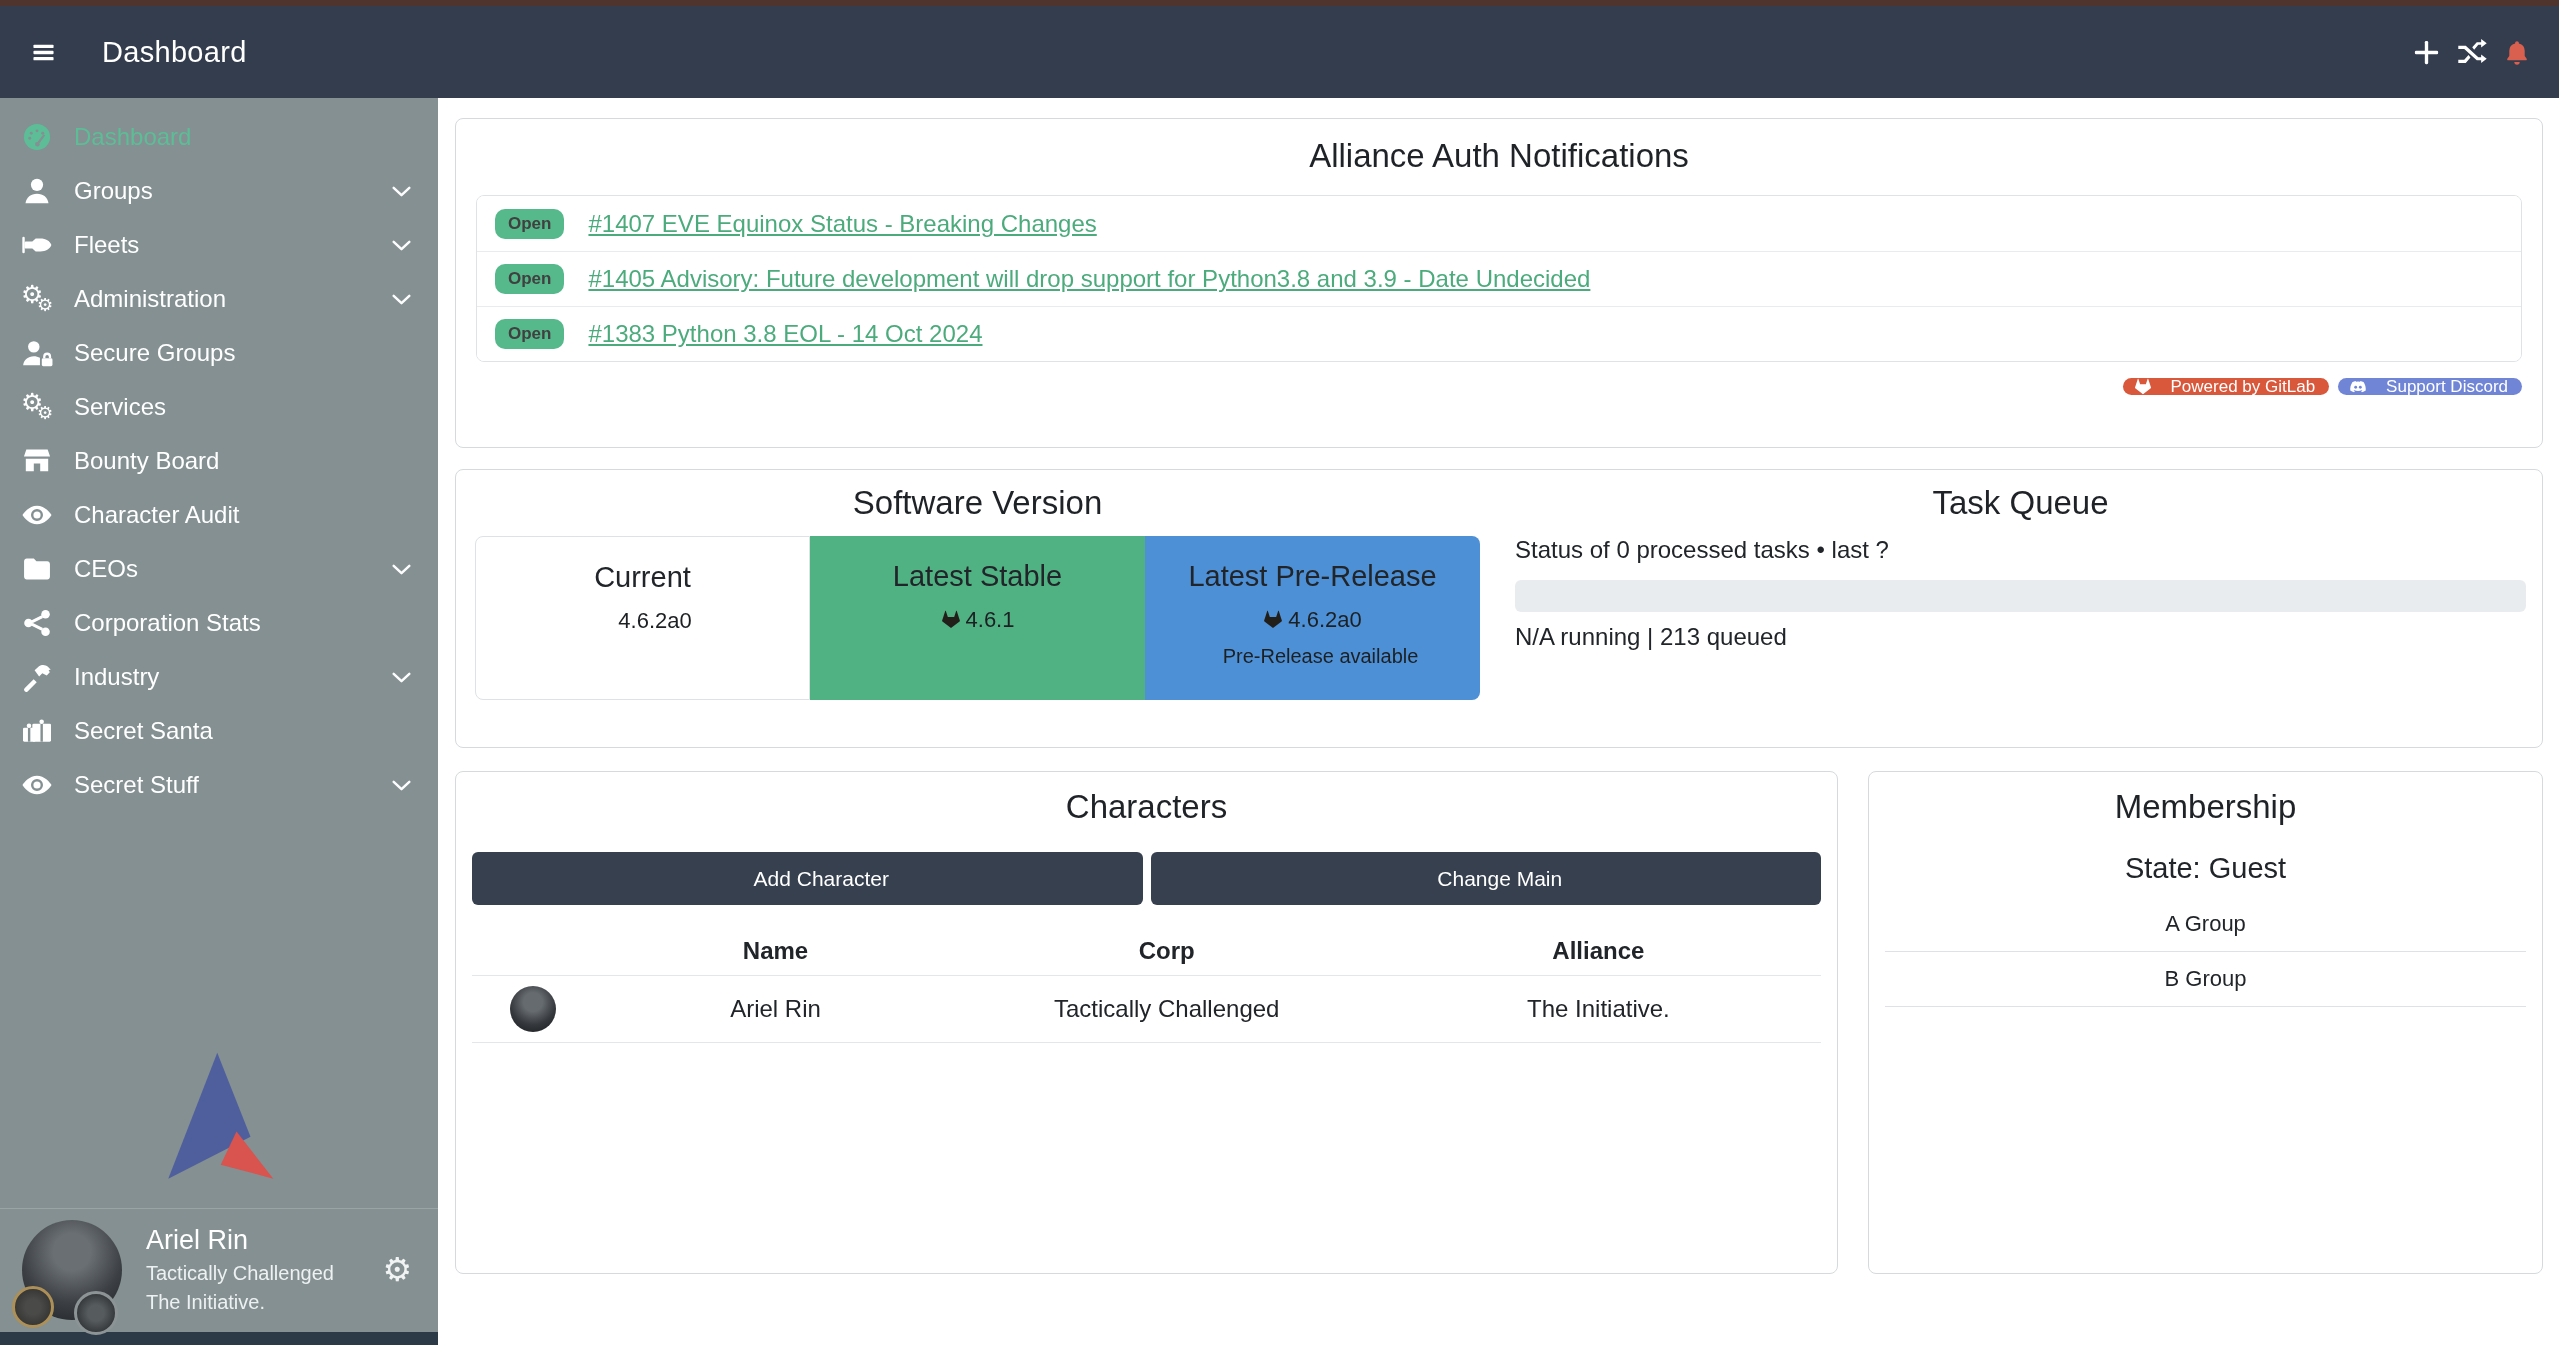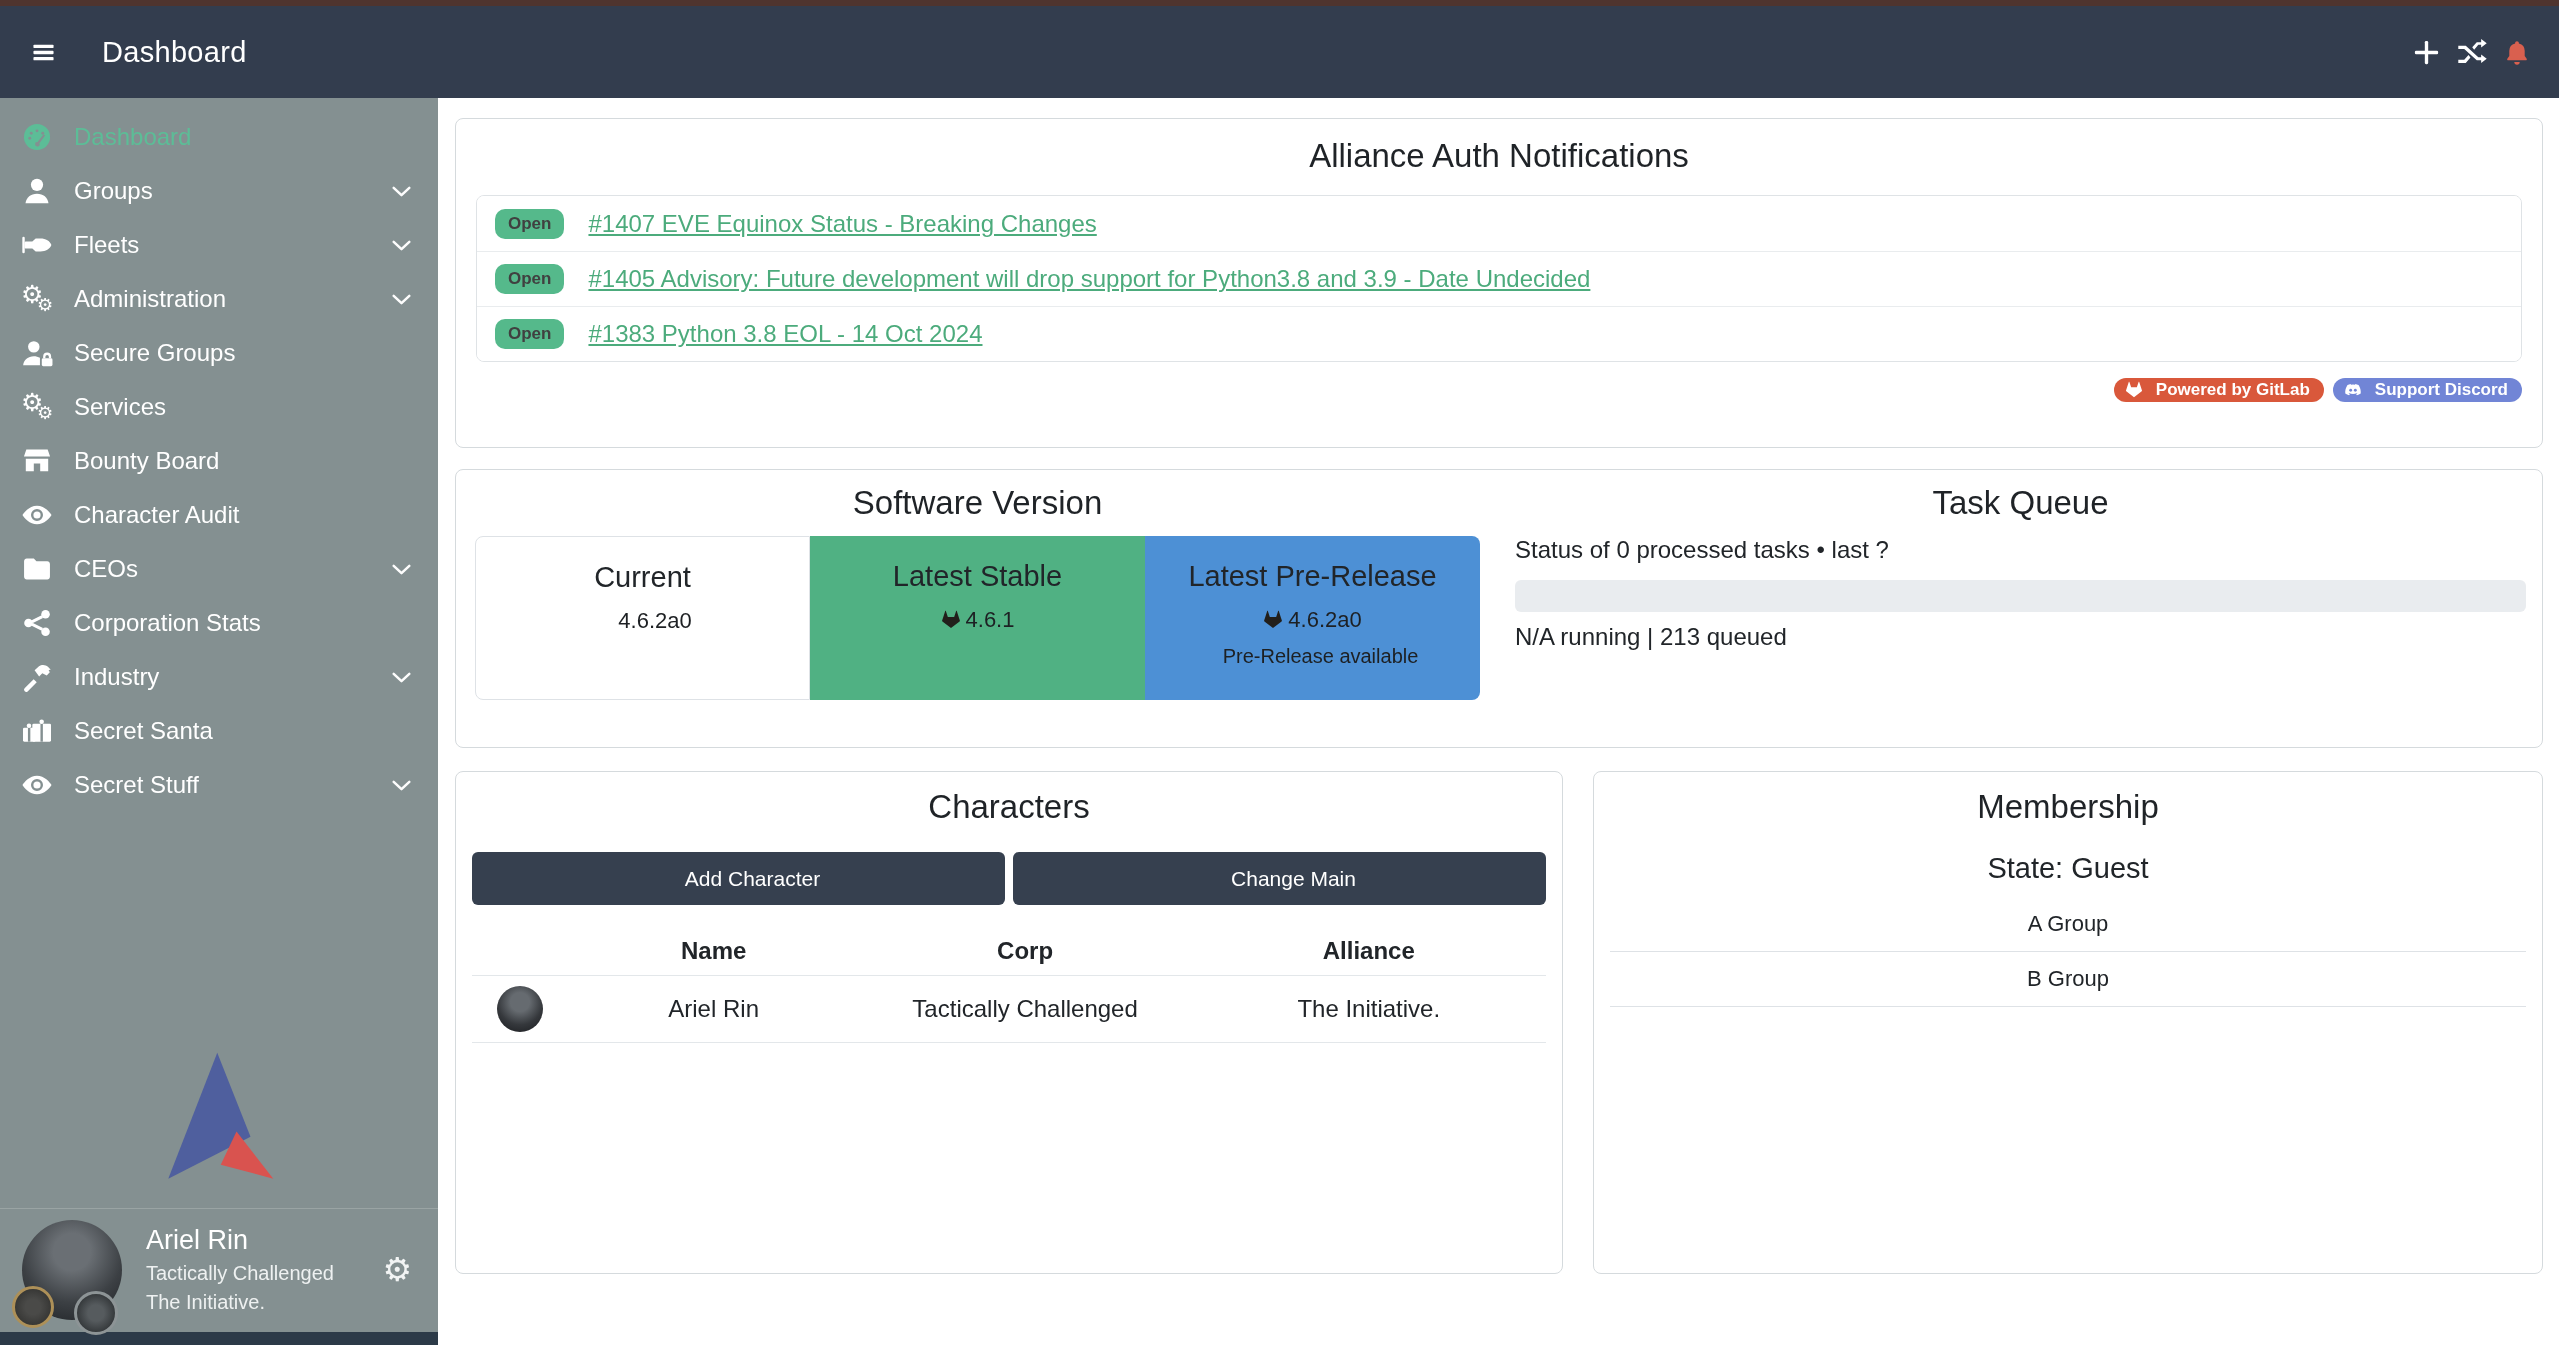--- a/index.html
+++ b/index.html
@@ -49,22 +49,22 @@
   .card { border:1px solid #d5dadd; border-radius:8px; background:#fff; }
   .card-title { text-align:center; font-size:33px; font-weight:400; color:#1f2327; }
 
   .card-notif { height:330px; padding:18px 20px; }
   .notif-list { margin-top:20px; border:1px solid #dfe3e6; border-radius:8px; overflow:hidden; }
   .nrow { height:55px; display:flex; align-items:center; padding:0 18px; border-top:1px solid #e9ecee; background:#fff; }
   .nrow:first-child { border-top:none; }
   .open-badge { background:#55b98b; color:#404040; font-size:17px; font-weight:bold; padding:5px 13px; border-radius:10px; flex:none; }
   .nlink { color:#4cab7c; font-size:24px; margin-left:24px; text-decoration:underline; cursor:pointer; white-space:nowrap; }
   .notif-footer { display:flex; justify-content:flex-end; gap:9px; margin-top:16px; }
-  .fbadge { height:24px; border-radius:15px; color:#fff; font-size:17px; font-weight:bold;
-    display:inline-flex; align-items:center; padding:0 14px 0 11px; gap:13px; cursor:pointer; }
+  .fbadge { height:17px; border-radius:15px; color:#fff; font-size:17px; font-weight:normal;
+    display:inline-flex; align-items:center; padding:0 14px 0 11px; gap:19px; cursor:pointer; }
   .fbadge.gitlab { background:#d9583b; }
   .fbadge.discord { background:#7185d6; }
   .fb-ic { width:18px; height:18px; color:#fff; display:inline-flex; }
 
   .card-mid { height:279px; margin-top:21px; display:flex; padding:14px 0; }
   .mid-col { width:50%; padding:0 16px; }
   .vtable { width:1005px; margin:14px auto 0; height:164px; display:flex; border-radius:8px; }
   .vcell { width:335px; text-align:center; padding-top:24px; }
   .vcell.current { border:1px solid #dee2e6; border-radius:8px 0 0 8px; background:#fff; }
   .vcell.stable { background:#50b183; }
@@ -73,21 +73,21 @@
   .vver { margin-top:14px; font-size:22px; display:flex; justify-content:center; align-items:center; gap:5px; color:#1d2023; }
   .vver .ic { width:20px; height:20px; color:#221f1b; display:inline-flex; }
   .vnote { margin-top:12px; font-size:20px; color:#1d2023;margin-left:16px; }
   .tq-body { padding:0 0 0 0; }
   .tq-status { font-size:24px; margin-top:14px; }
   .progress { height:32px; background:#e9ecef; border-radius:6px; margin:16px 0 11px; overflow:hidden; }
   .progress-fill { height:100%; width:0; background:#4d90d5; }
   .tq-queue { font-size:24px; }
 
   .bottom-row { display:flex; margin-top:23px; gap:30px; }
-  .card-chars { width:1108px; height:503px; padding:16px; flex:none; }
+  .card-chars { width:1383px; height:503px; padding:16px; flex:none; }
   .btn-row { display:flex; gap:8px; margin-top:26px; }
   .btn-dark { flex:1; height:53px; background:#36404f; border:none; border-radius:6px;
     color:#fff; font-size:21px; font-family:inherit; cursor:pointer;padding-left:28px; }
   .char-table { margin-top:22px; }
   .ct-head { display:flex; align-items:center; height:48px; font-weight:bold; font-size:24px; }
   .ct-row { display:flex; align-items:center; height:68px; border-top:1px solid #e3e7ea; border-bottom:1px solid #e3e7ea; font-size:24px; }
   .col-av { width:9%; display:flex; justify-content:center; }
   .col-name { width:27%; text-align:center; }
   .col-corp { width:31%; text-align:center; }
   .col-alli { width:33%; text-align:center; }

